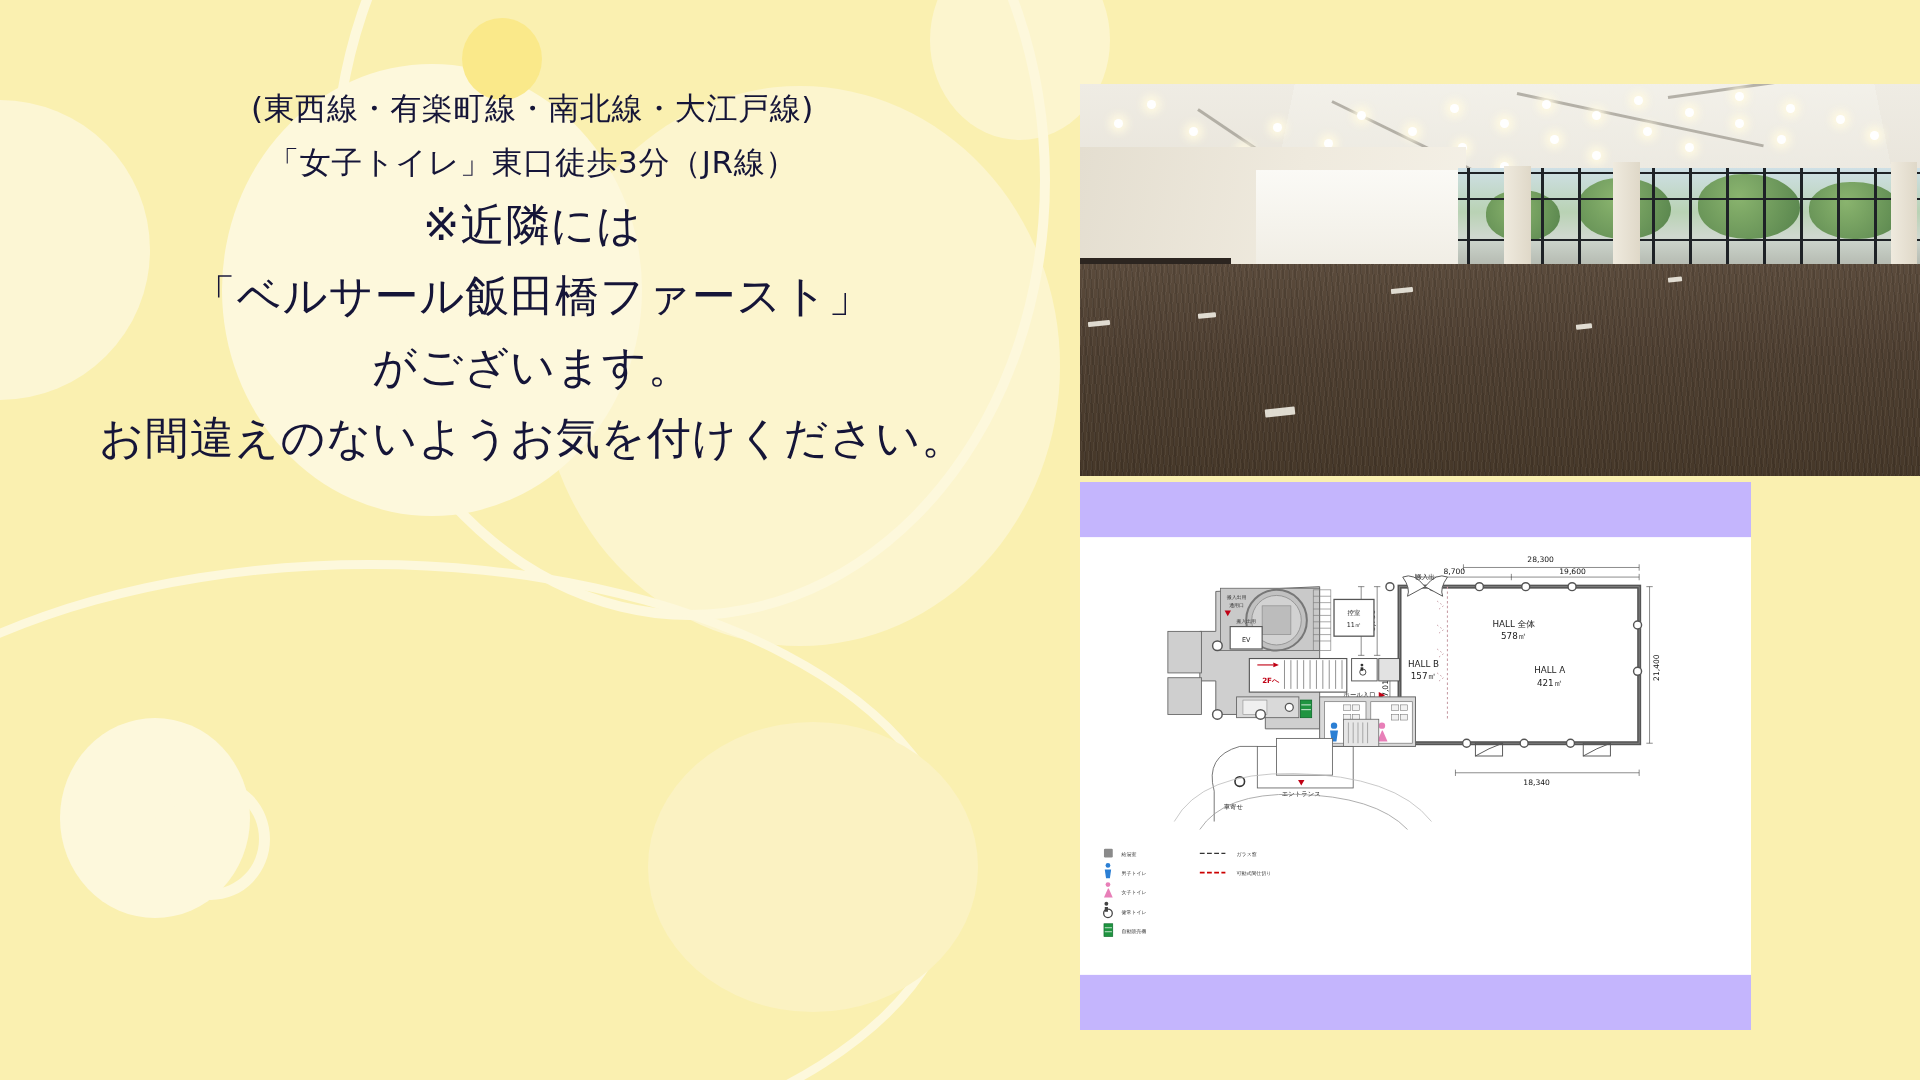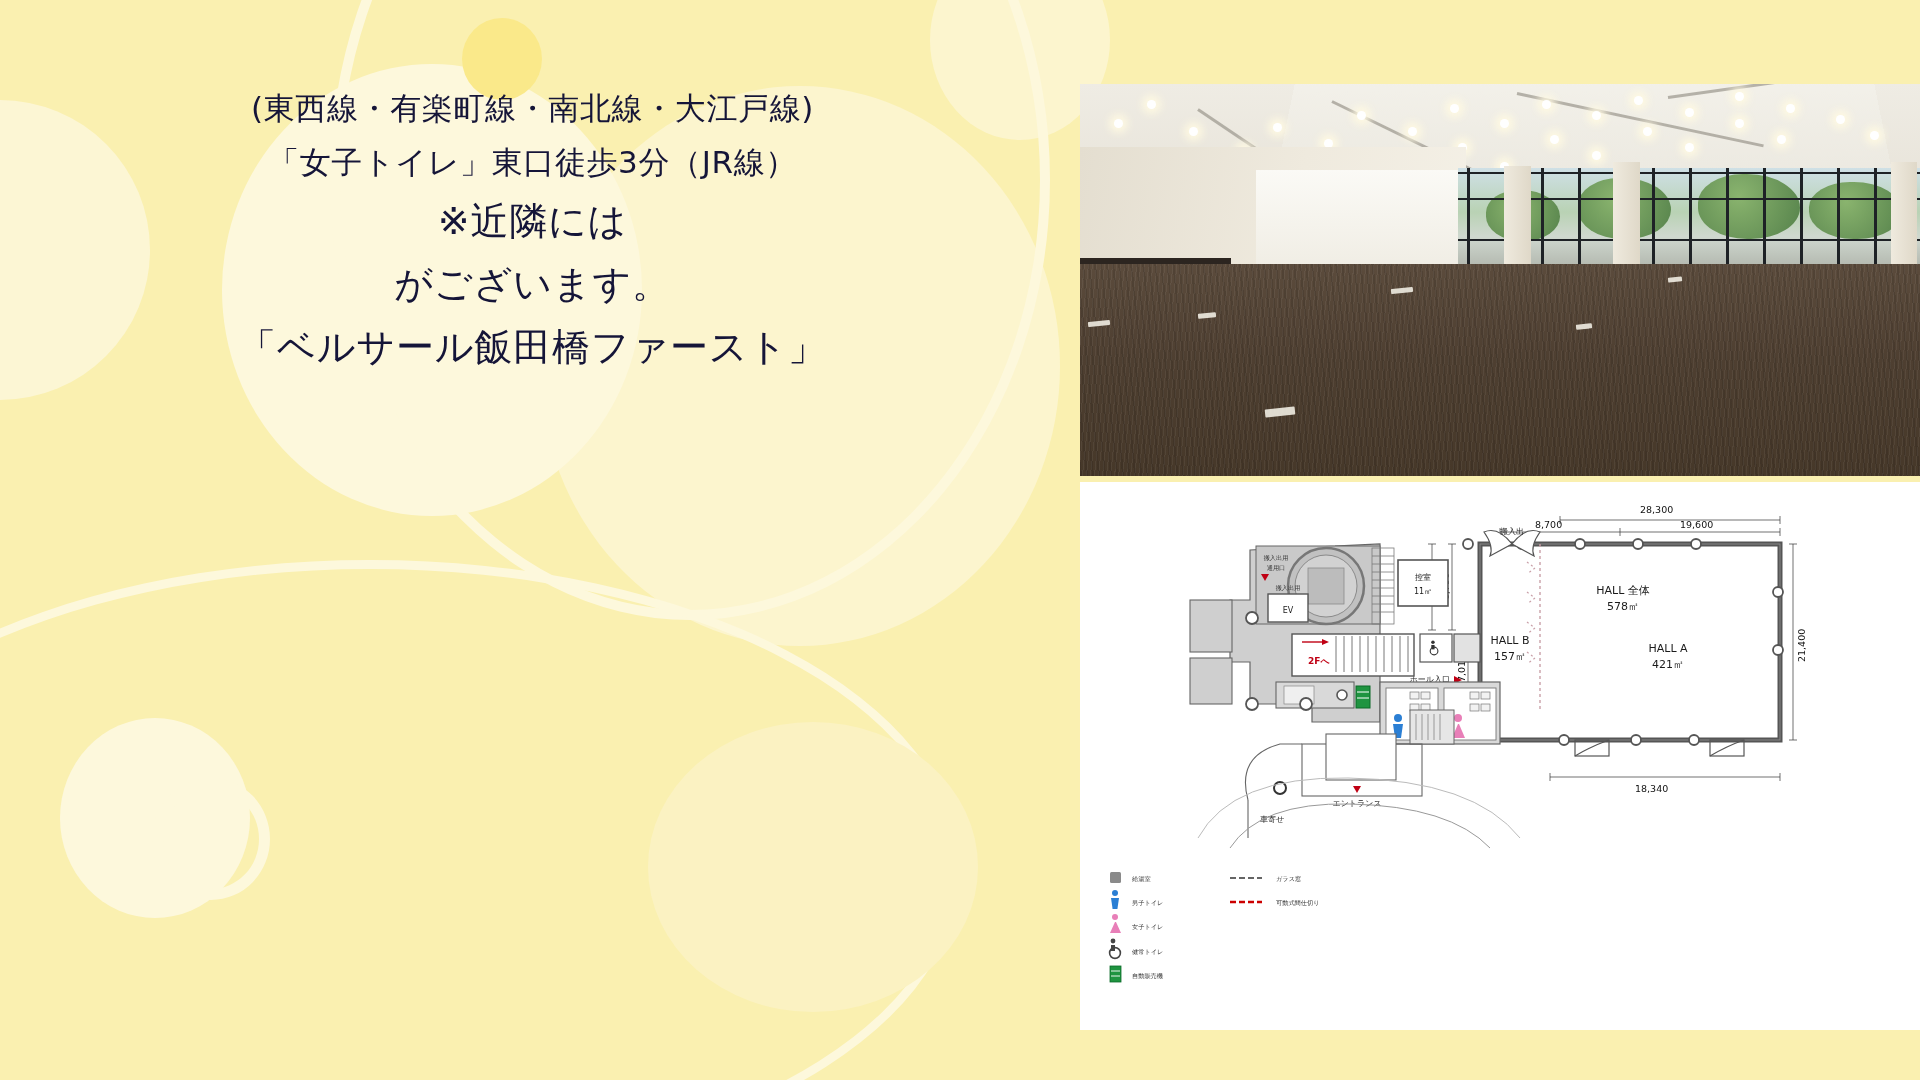--- a/index.html
+++ b/index.html
@@ -39,21 +39,21 @@
     padding-top:88px; color:#151538;
   }
   .line {
     font-family:"DejaVu Sans","Liberation Sans",sans-serif;
     color:#151538; white-space:nowrap; text-align:center;
     letter-spacing:0.02em; font-weight:500;
   }
   .l-access   { font-size:37px; letter-spacing:.22em; margin-bottom:14px; }
   .l-big      { font-size:47px; margin-bottom:12px; }
   .l-med      { font-size:31px; margin-bottom:12px; }
-  .l-note     { font-size:38px; margin-bottom:12px; }
+  .l-note     { font-size:44px; margin-bottom:12px; }
   .l-gap      { margin-top:18px; }
   .l-addr     { font-size:49px; margin-bottom:8px; }
   .l-zip      { font-size:48px; margin-bottom:10px; }
 
   
   #right-col { position:absolute; left:1080px; top:0; width:840px; height:1080px; z-index:3; }
 
   
   #hall-photo {
     position:absolute; left:0; top:84px; width:840px; height:392px;
@@ -116,22 +116,22 @@
     position:absolute; background:#f0ece2; height:5px; border-radius:1px;
     transform:rotate(-6deg); opacity:.9;
   }
   .ph-base-dark {
     position:absolute; left:0; top:44.5%; width:18%; height:5%;
     background:#2c2520;
   }
 
   
   #floorplan-panel {
-    position:absolute; left:0; top:482px; width:840px; height:548px;
-    background:#f9a8d4;
+    position:absolute; left:0; top:482px; width:671px; height:548px;
+    background:#c4b5fd;
     text-align:right;
   }
   #fp-svg { position:absolute; inset:0; width:100%; height:100%; }
 
   .fp-label { font-size:11px; fill:#1b1b1b; font-family:"DejaVu Sans",sans-serif; }
   .fp-label-sm { font-size:8px; fill:#1b1b1b; font-family:"DejaVu Sans",sans-serif; }
   .fp-label-xs { font-size:6.2px; fill:#333; font-family:"DejaVu Sans",sans-serif; }
   .fp-dim { font-size:9.5px; fill:#111; font-family:"DejaVu Sans",sans-serif; }
   .fp-red { fill:#c00014; font-size:9px; font-weight:bold; font-family:"DejaVu Sans",sans-serif; }
 </style>
@@ -148,22 +148,23 @@
   <div class="b-arc-2"></div>
   <div class="blob b-cream-4"></div>
   <div class="blob b-cream-3"></div>
   <div class="blob b-ring-1"></div>
 </div>
 
 <div id="text-col">
   <div class="line l-med">(東西線・有楽町線・南北線・大江戸線)</div>
   <div class="line l-med">「女子トイレ」東口徒歩3分（JR線）</div>
   <div class="line l-note">※近隣には</div>
+  <div class="line l-note">「ベルサール飯田橋ファースト」</div>
   <div class="line l-note">がございます。</div>
-  <div class="line l-note">「ベルサール飯田橋ファースト」</div>
+  <div class="line l-note">お間違えのないようお気を付けください。</div>
 </div>
 
 <div id="right-col">
 
   <div id="hall-photo">
     <div class="ph-ceiling"></div>
     <div class="ph-ceilpanel"></div>
 
     <div class="track" style="left:14%;top:6%;width:26%;transform:rotate(34deg);"></div>
     <div class="track" style="left:30%;top:4%;width:30%;transform:rotate(26deg);"></div>

